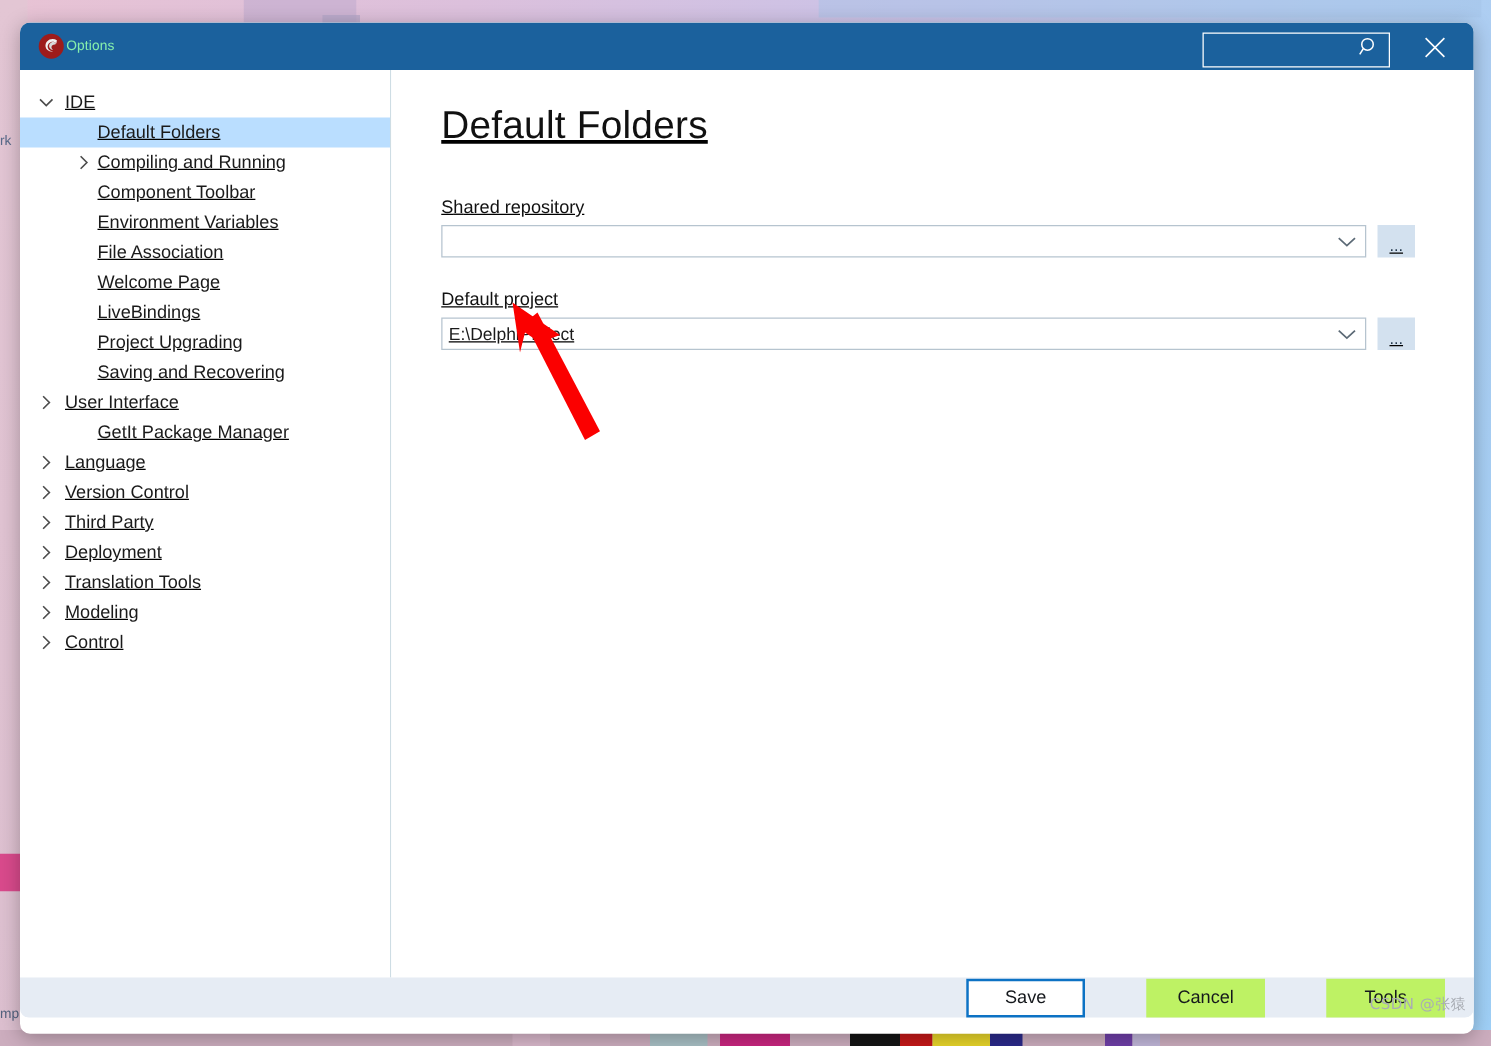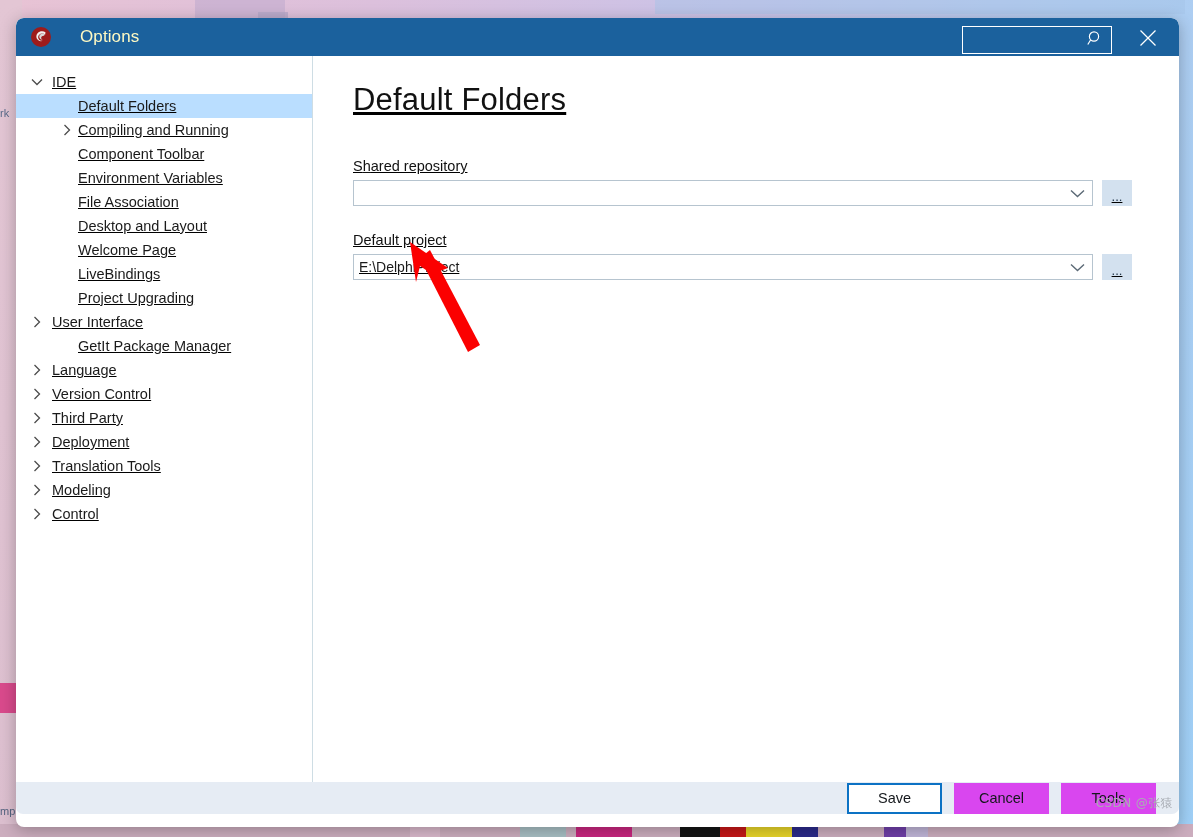--- a/index.html
+++ b/index.html
@@ -71,23 +71,23 @@
     margin-left: 15px;
     width: 20px; height: 20px;
     border-radius: 50%;
     background: #9e1b1b;
     position: relative;
     display: flex; align-items: center; justify-content: center;
     flex: 0 0 auto;
   }
   #app-icon svg { display: block; }
   #title-text {
-    margin-left: 29px;
-    color: #fef9c3;
-    font-size: 17px;
+    margin-left: 2px;
+    color: #86efac;
+    font-size: 11px;
     letter-spacing: 0.1px;
   }
   #title-search {
     position: absolute;
     right: 67px; top: 22px;
     transform: translateY(-50%);
     width: 150px; height: 28px;
     border: 1px solid #ffffff;
     background: #1b619d;
     display: flex; align-items: center; justify-content: flex-end;
@@ -211,29 +211,30 @@
   
   #footer {
     position: relative;
     height: 32px;
     background: #e6ecf4;
     display: flex;
     align-items: center;
     justify-content: flex-end;
     padding-right: 23px;
     border-radius: 0 0 7px 7px;
+    gap: 37px;
   }
   .footer-btn {
     height: 31px;
     width: 95px;
     margin-left: 12px;
     font-size: 14.5px;
     font-family: "Liberation Sans", sans-serif;
     color: #15181c;
-    background: #d946ef;
+    background: #bef264;
     border: none;
     cursor: pointer;
   }
   .footer-btn.primary {
     background: #ffffff;
     border: 2px solid #0c72c4;
   }
   #watermark {
     position: absolute;
     right: 6px; bottom: 2px;
@@ -328,33 +329,33 @@
           <div class="tree-node lvl1">
             <span class="chev spacer"></span>
             <span class="tree-label">Environment Variables</span>
           </div>
           <div class="tree-node lvl1">
             <span class="chev spacer"></span>
             <span class="tree-label">File Association</span>
           </div>
           <div class="tree-node lvl1">
             <span class="chev spacer"></span>
-            <span class="tree-label">Desktop and Layout</span>
-          </div>
-          <div class="tree-node lvl1">
-            <span class="chev spacer"></span>
             <span class="tree-label">Welcome Page</span>
           </div>
           <div class="tree-node lvl1">
             <span class="chev spacer"></span>
             <span class="tree-label">LiveBindings</span>
           </div>
           <div class="tree-node lvl1">
             <span class="chev spacer"></span>
             <span class="tree-label">Project Upgrading</span>
+          </div>
+          <div class="tree-node lvl1">
+            <span class="chev spacer"></span>
+            <span class="tree-label">Saving and Recovering</span>
           </div>
           <div class="tree-node lvl0">
             <span class="chev">
               <svg width="8" height="12" viewBox="0 0 8 12">
                 <polyline points="1.5,1 6.5,6 1.5,11" fill="none" stroke="#4c4c4c" stroke-width="1.3"></polyline>
               </svg>
             </span>
             <span class="tree-label">User Interface</span>
           </div>
           <div class="tree-node lvl1">

